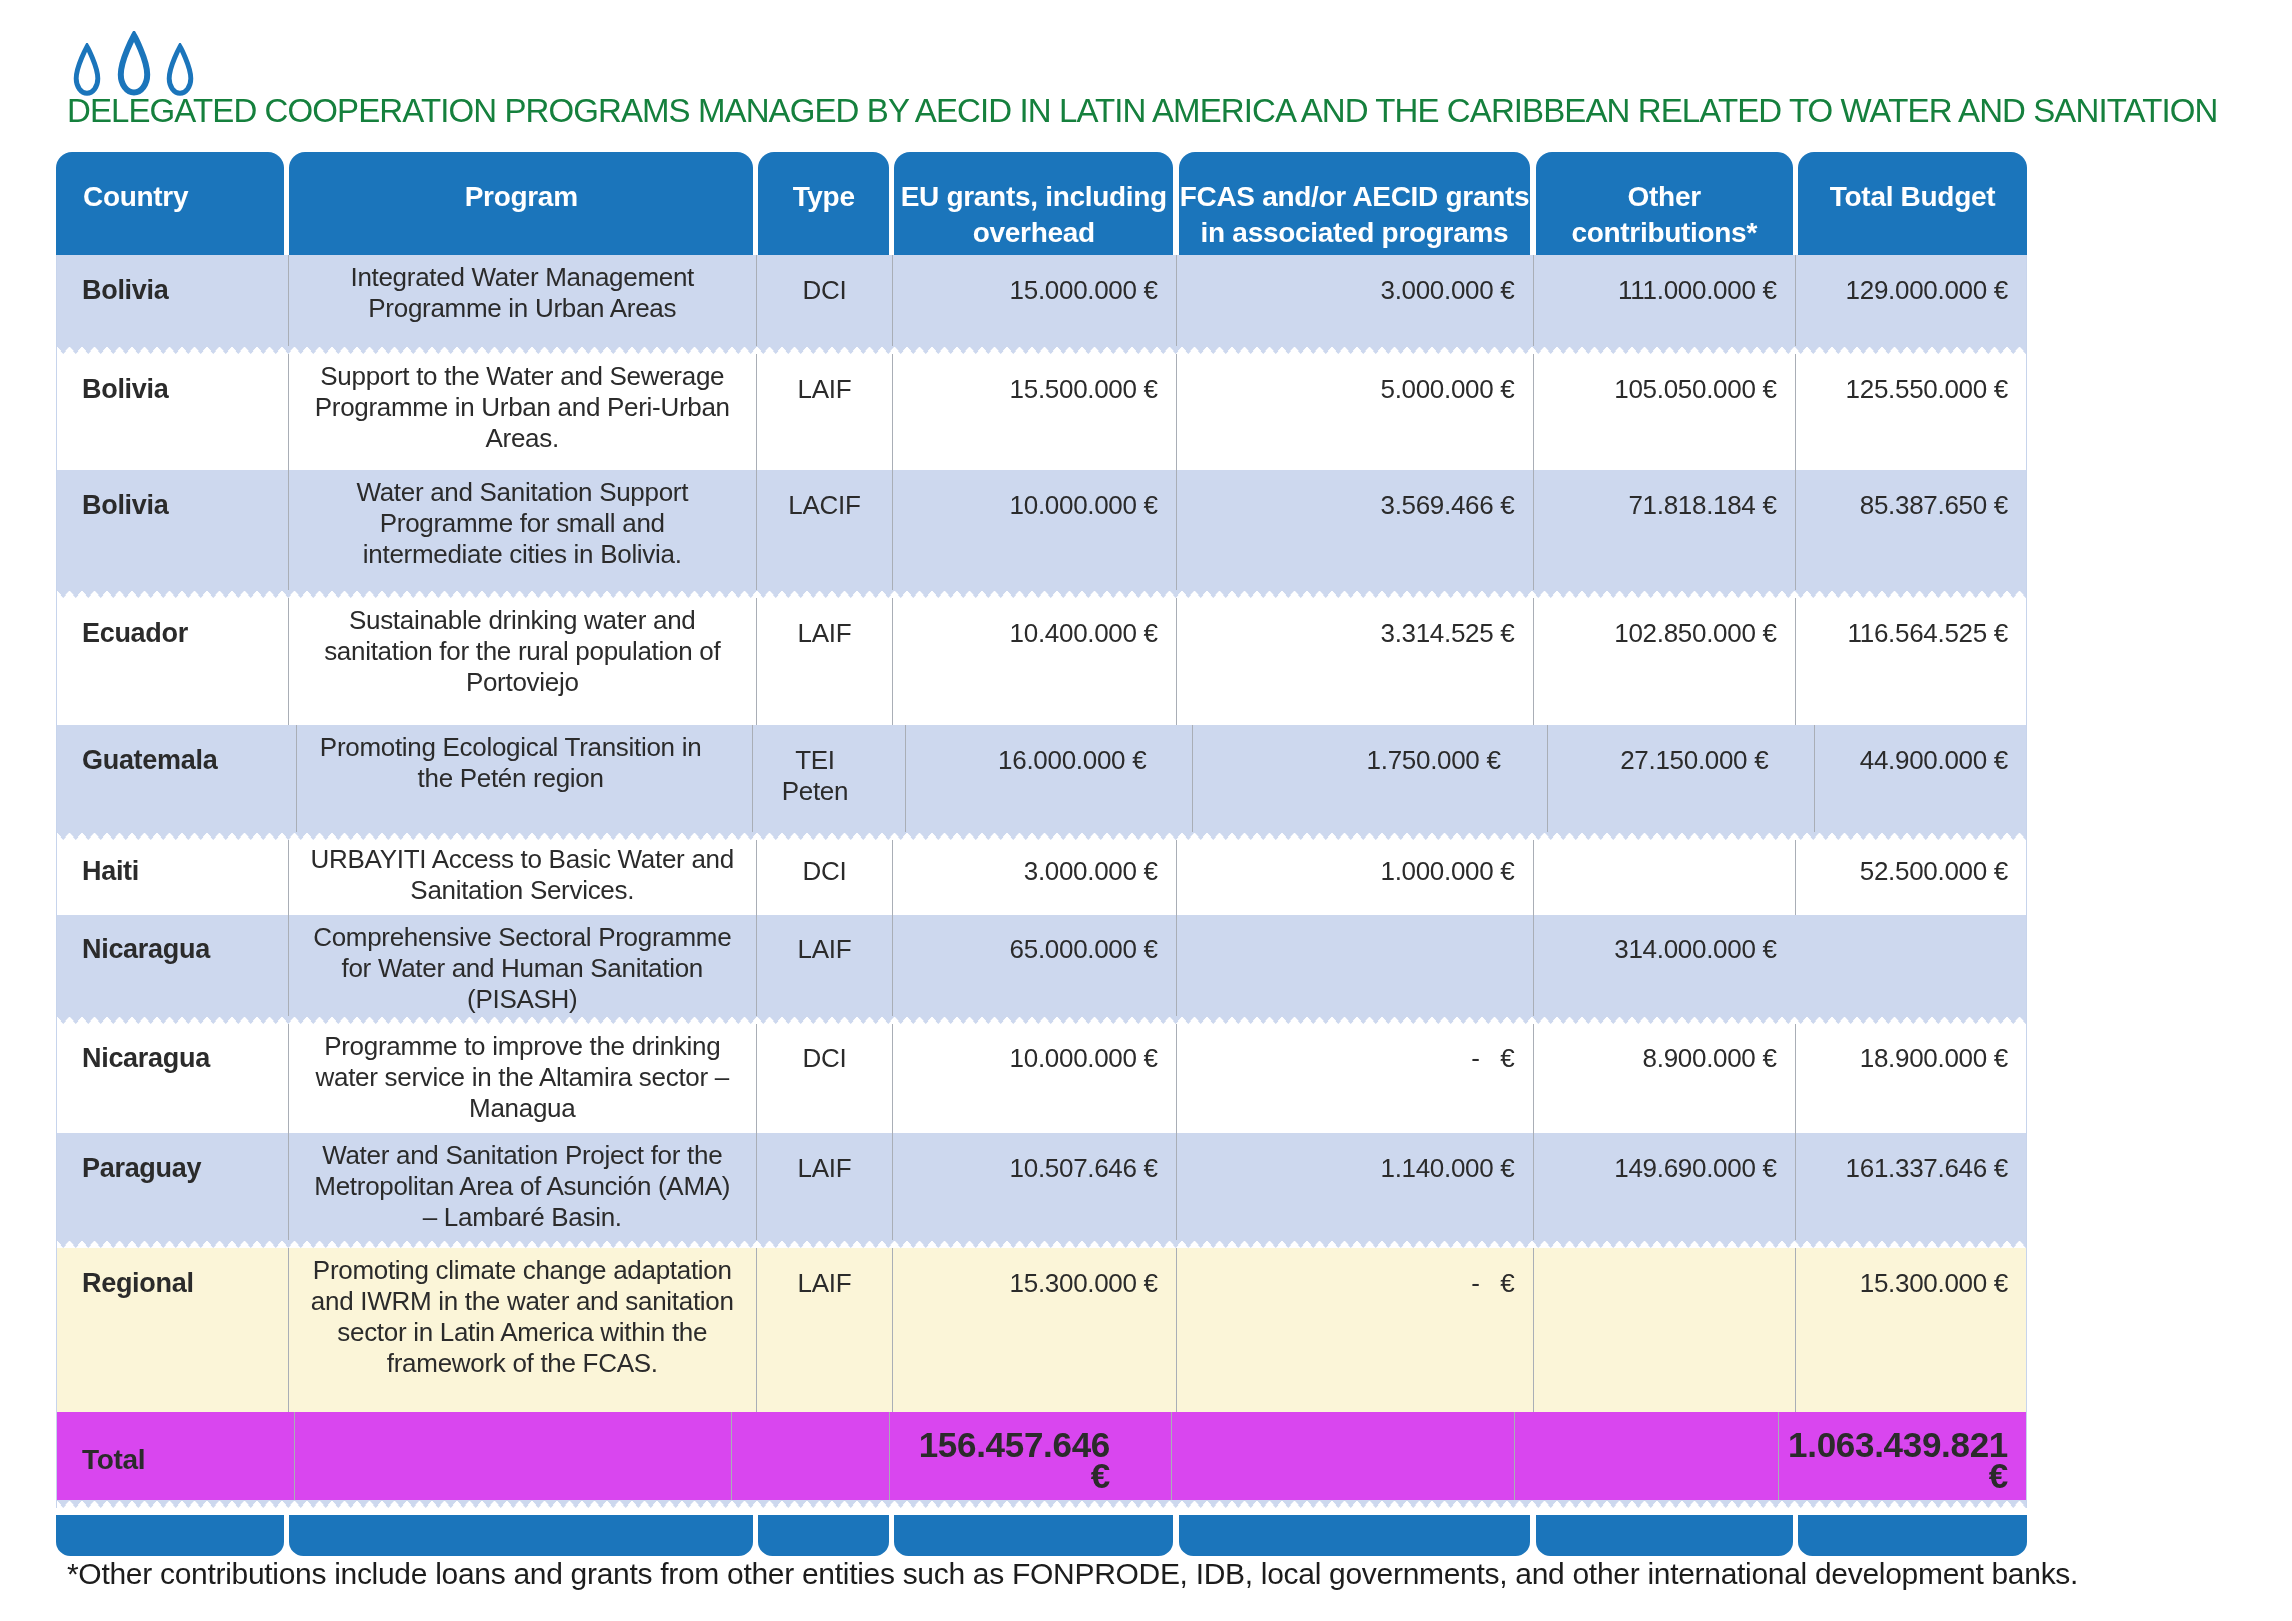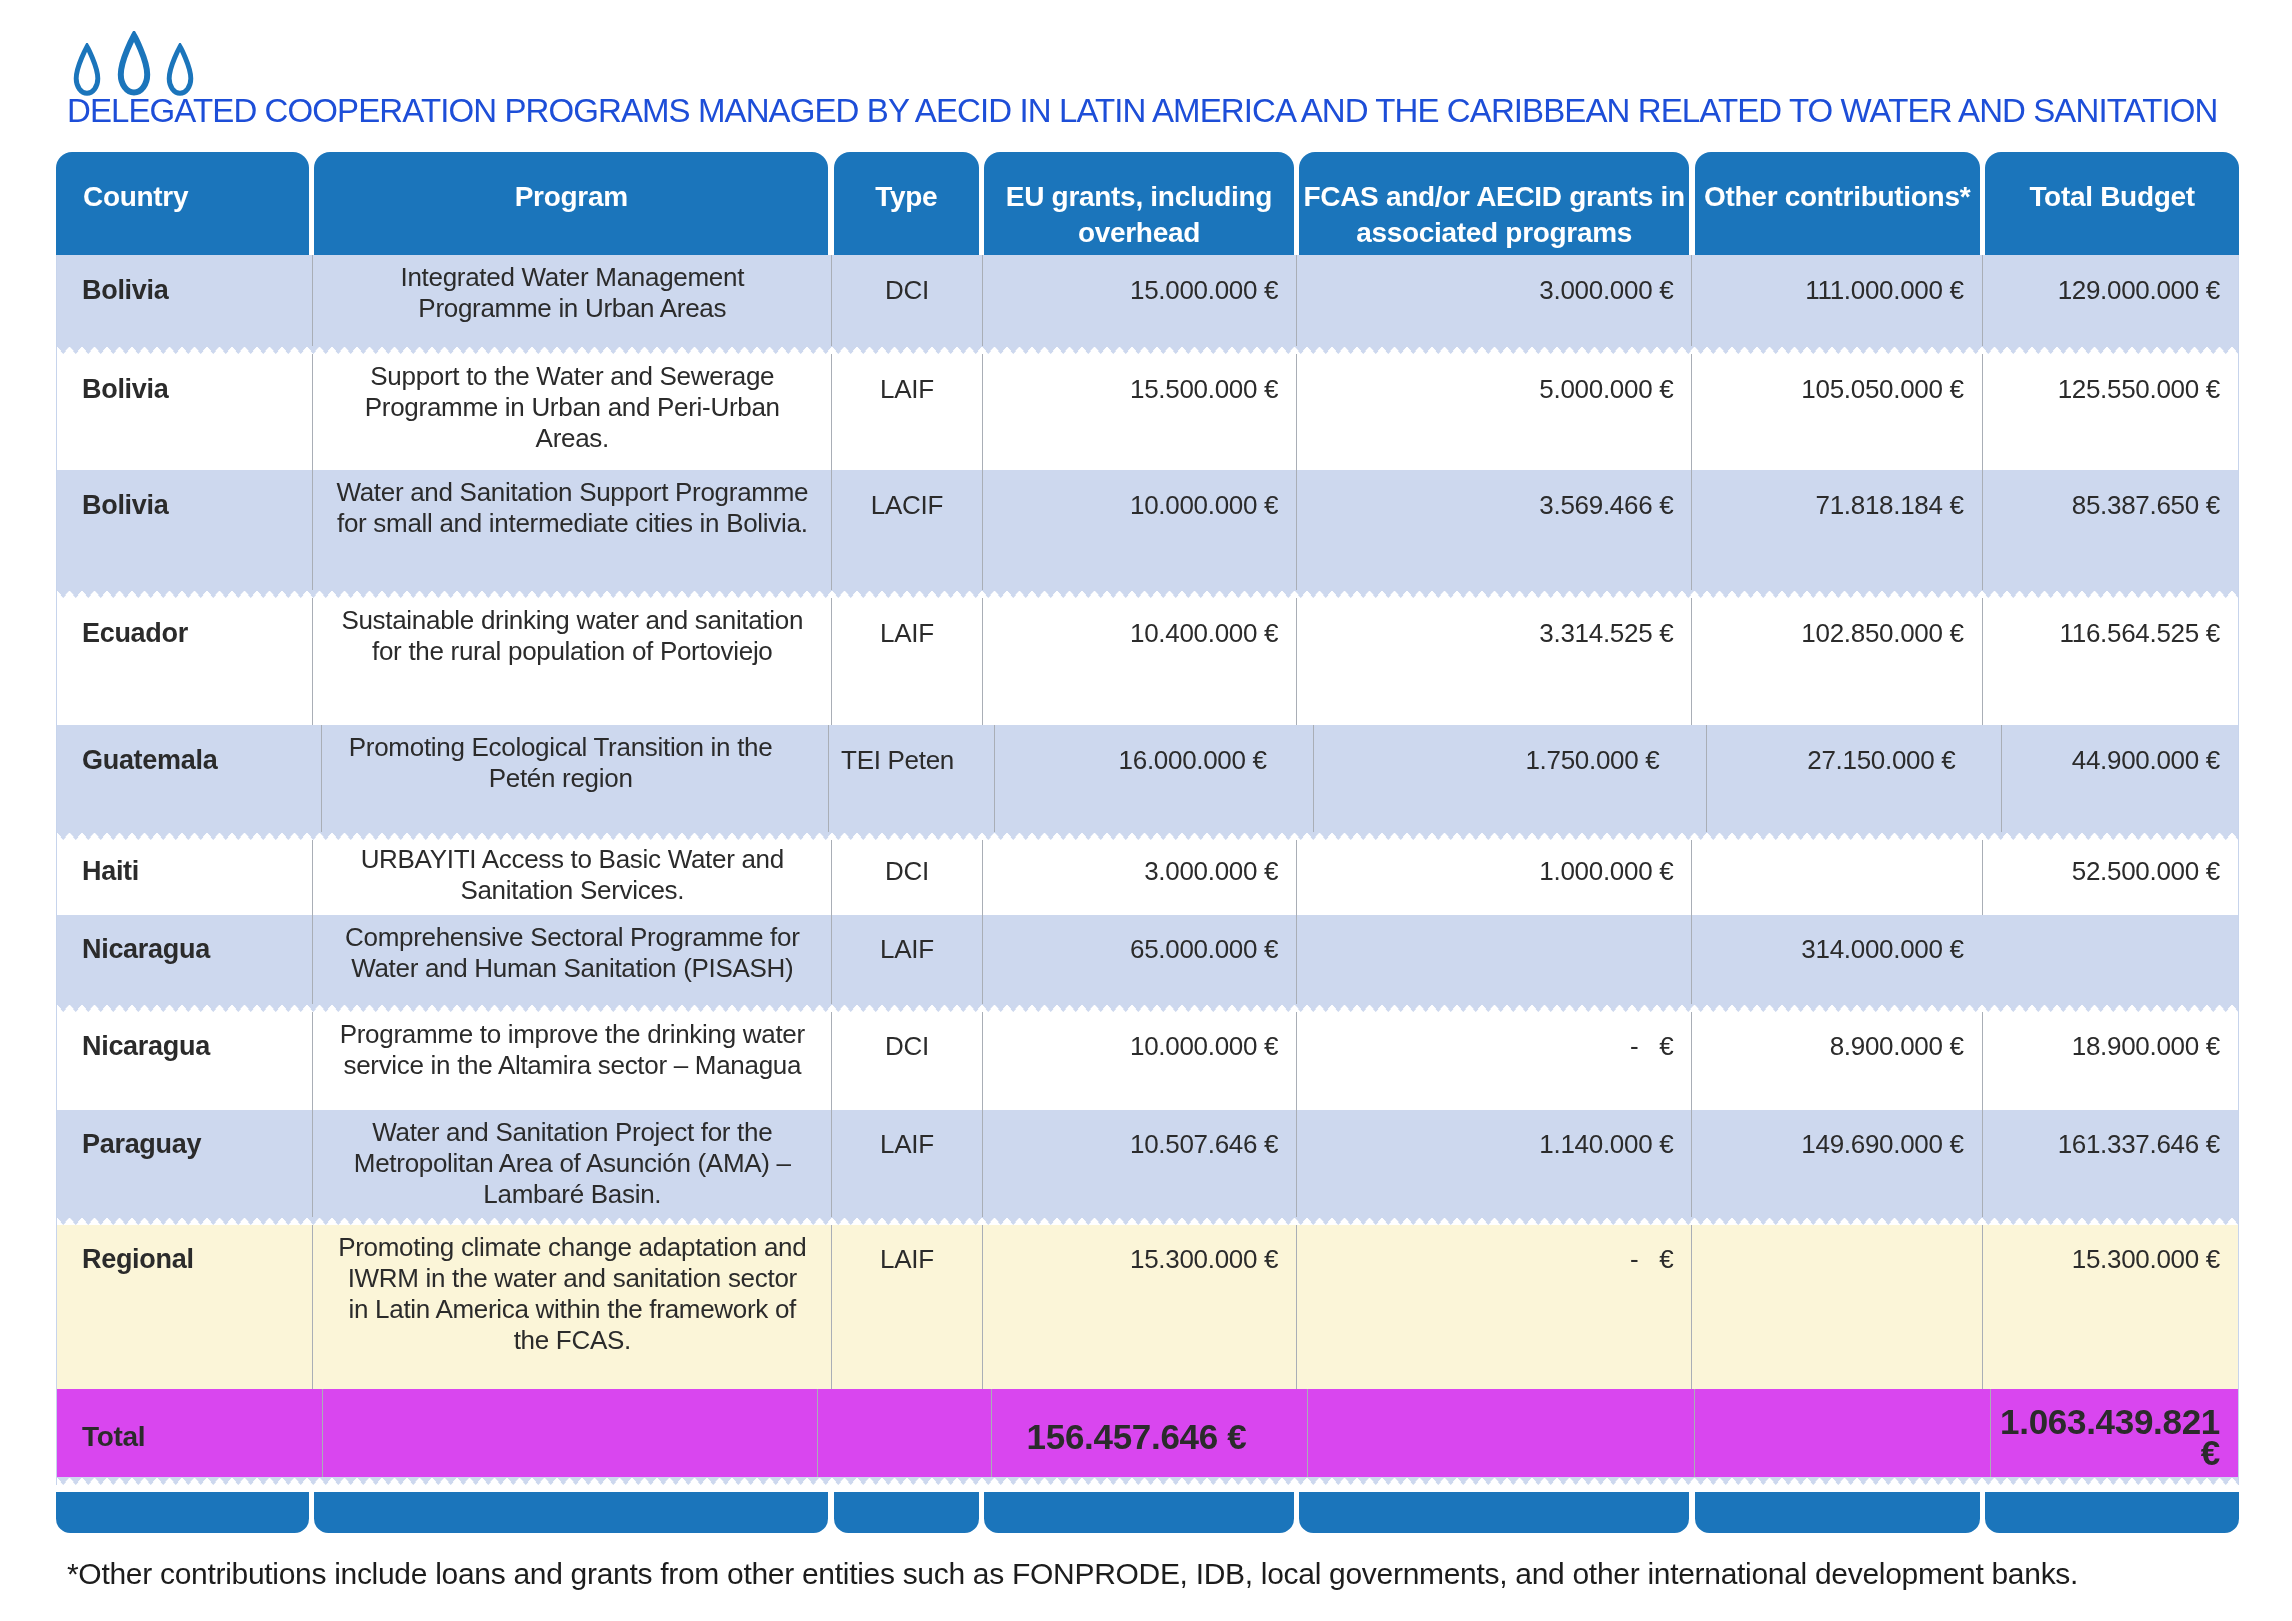--- a/index.html
+++ b/index.html
@@ -11,25 +11,25 @@
     color:#2b2b2b;
     overflow:hidden;
   }
   
   .drops{position:absolute;left:72px;top:31px;display:flex;align-items:flex-end;gap:12.5px;}
   .drops svg{display:block;}
   
   .title{
     position:absolute;left:67px;top:92px;
     font-size:33px;letter-spacing:-0.9px;
-    color:#1d4ed8;white-space:nowrap;
+    color:#15803d;white-space:nowrap;
     font-weight:400;
   }
   
-  .table{position:absolute;left:56px;top:152px;width:2183px;
+  .table{position:absolute;left:56px;top:152px;width:1971px;
     --cols:285fr 579fr 168fr 351fr 441fr 324fr 286fr;}
   .thead,.row,.tfoot{display:grid;grid-template-columns:var(--cols);}
   
   .th{display:flex;height:103px;}
   .pill{
     flex:1;margin:0 2.7px;background:#1b75bb;border-radius:16px 16px 0 0;
     color:#ffffff;font-weight:bold;font-size:28px;line-height:36px;
     text-align:center;padding-top:27px;box-sizing:border-box;letter-spacing:-0.3px;
   }
   .th:first-child .pill{margin-left:0;text-align:left;padding-left:27px;}

